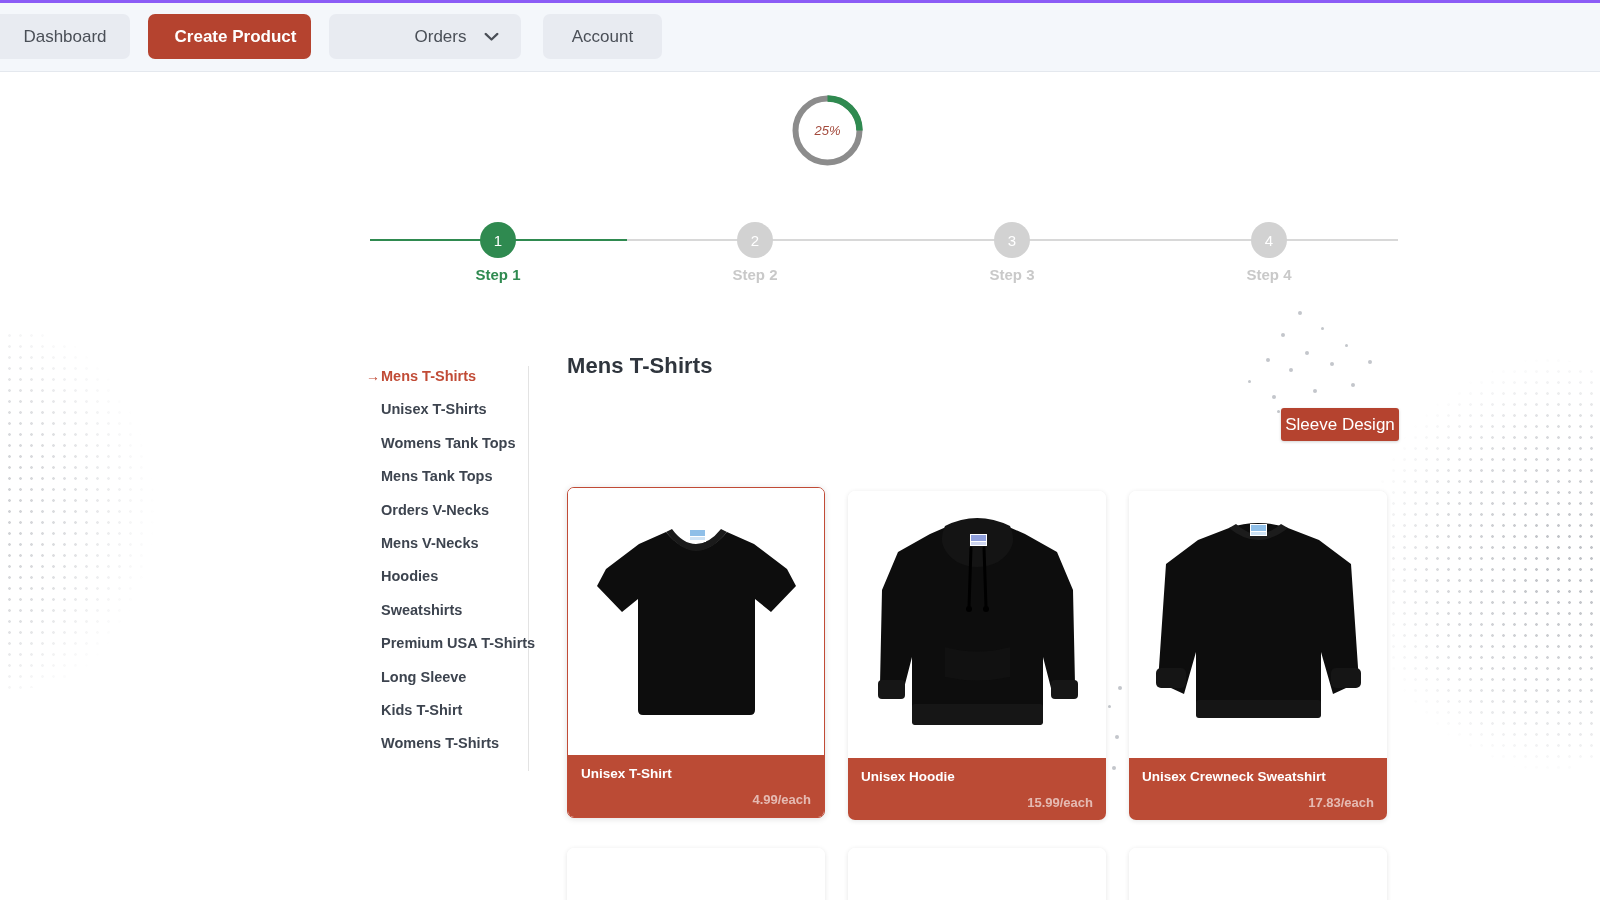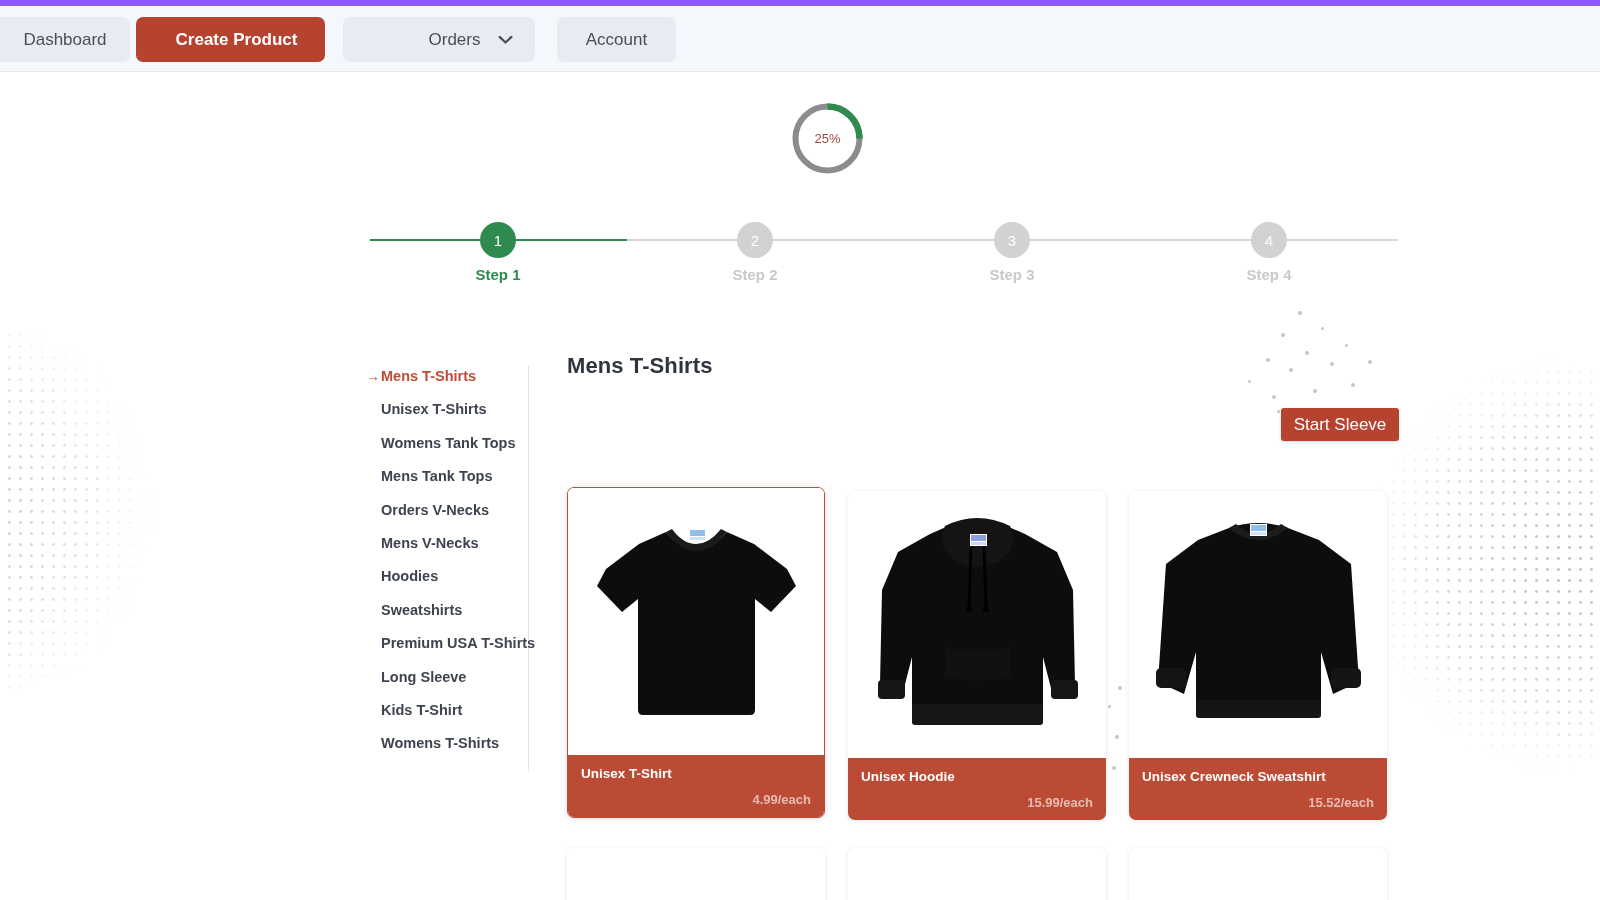--- a/index.html
+++ b/index.html
@@ -59,21 +59,21 @@
   }
 
   
   .topbar {
     position: absolute;
     left: 0; top: 0;
     width: 1600px;
     height: 72px;
     background: #f4f7fb;
     border-bottom: 1px solid #e4e8ee;
-    border-top: 6px solid #8b5cf6;
+    border-top: 3px solid #8b5cf6;
     display: flex;
     align-items: flex-start;
     padding-top: 11px;
     z-index: 5;
   }
   .navbtn {
     height: 45px;
     border-radius: 7px;
     border: none;
     background: #e8ebf1;
@@ -84,22 +84,22 @@
     align-items: center;
     justify-content: center;
     cursor: pointer;
     white-space: nowrap;
   }
   .navbtn.dashboard { width: 130px; margin-left: 0px; border-radius: 0 7px 7px 0; }
   .navbtn.primary {
     background: #b5432f;
     color: #ffffff;
     font-weight: bold;
-    width: 189px;
-    margin-left: 6px;
+    width: 163px;
+    margin-left: 18px;
     padding-left: 12px;
   }
   .navbtn.orders {
     width: 192px;
     margin-left: 18px;
     justify-content: center;
     padding-left: 31px;
     position: relative;
   }
   .navbtn.orders .chev {
@@ -108,24 +108,25 @@
     top: 50%;
     transform: translateY(-50%);
     display: flex;
   }
   .navbtn.account { width: 119px; margin-left: 22px; }
 
   
   .ring-wrap {
     position: absolute;
     left: 789px;
-    top: 100px;
+    top: 92px;
     width: 77px;
     height: 77px;
     z-index: 2;
+    font-style: italic;
   }
   .ring-label {
     position: absolute;
     left: 0; top: 0;
     width: 77px; height: 77px;
     display: flex;
     align-items: center;
     justify-content: center;
     font-size: 13px;
     color: #a34a3c;
@@ -456,21 +457,21 @@
       <div class="cat">
 
         <span>Womens T-Shirts</span>
       </div>
     </div>
 
     <div class="page-title">Mens T-Shirts</div>
 
 
     <button class="start-design">
-      <span>Start Sleeve</span>
+      <span>Sleeve Design</span>
     </button>
 
     <div class="grid">
 
       <div class="card c1 selected">
         <div class="shot">
           <svg width="205" height="215" viewBox="0 0 205 215">
             <path d="M72 18 L45 30 L12 55 L3 72 L28 98 L44 85 L44 196 Q44 201 49 201 L156 201 Q161 201 161 196 L161 85 L177 98 L202 72 L193 55 L160 30 L133 18 Q118 36 102 36 Q87 36 72 18 Z" fill="#0d0d0d"></path>
             <path d="M72 18 Q87 37 102 37 Q118 37 133 18 L127 15 Q115 30 102 30 Q89 30 78 15 Z" fill="#1a1a1a"></path>
             <rect x="95" y="15" width="17" height="13" fill="#ffffff"></rect>
@@ -515,21 +516,21 @@
             <rect x="45" y="188" width="125" height="18" rx="3" fill="#151515"></rect>
             <rect x="5" y="156" width="30" height="20" rx="5" fill="#151515"></rect>
             <rect x="180" y="156" width="30" height="20" rx="5" fill="#151515"></rect>
             <rect x="99" y="12" width="17" height="12" fill="#ffffff"></rect>
             <rect x="100" y="13" width="15" height="6" fill="#8fbfe8"></rect>
             <rect x="100" y="20" width="15" height="3" fill="#cfe3f5"></rect>
           </svg>
         </div>
         <div class="label">
           <div class="pname">Unisex Crewneck Sweatshirt</div>
-          <div class="pprice">15.52/each</div>
+          <div class="pprice">17.83/each</div>
         </div>
       </div>
 
       <div class="card r2" style="left:0;">
         <div class="shot"></div>
       </div>
       <div class="card r2" style="left:281px;">
         <div class="shot"></div>
       </div>
       <div class="card r2" style="left:562px;">

